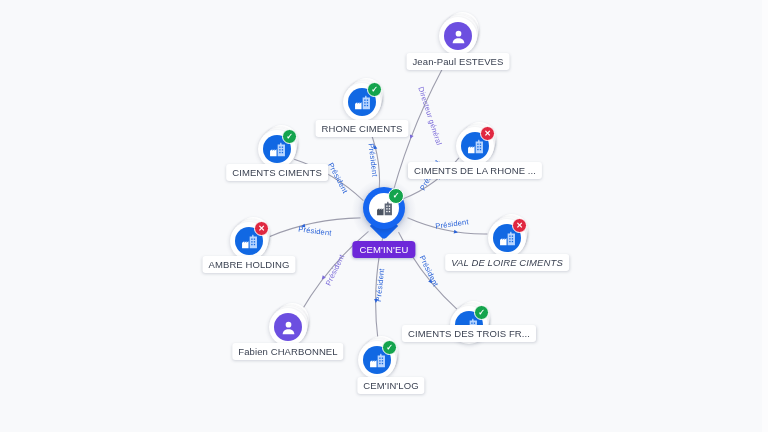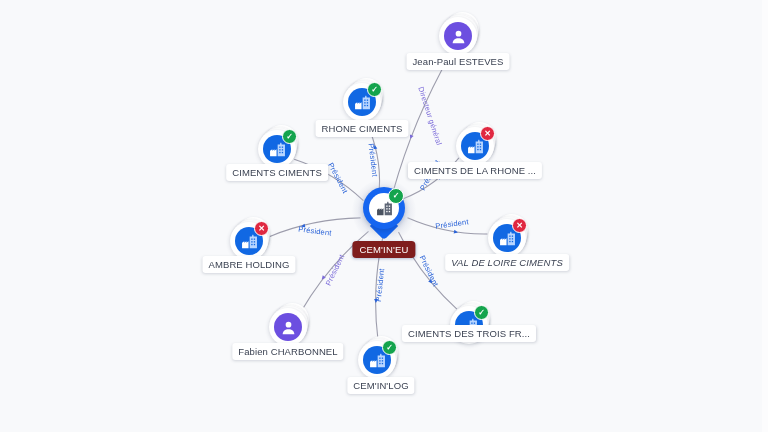--- a/index.html
+++ b/index.html
@@ -106,21 +106,21 @@
     border-radius:0 0 4px 0;
   }
   .pin .pin-hole{
     position:absolute;left:6px;top:6px;width:30px;height:30px;border-radius:50%;
     background:#ffffff;
     display:flex;align-items:center;justify-content:center;
   }
   .pin .badge{right:1px;top:1px;width:14px;height:14px;}
   .center-label{
     position:absolute;
-    background:#7f1d1d;
+    background:#6d28d9;
     color:#ffffff;
     font-size:9.5px;
     padding:3px 7px;
     border-radius:4px;
     white-space:nowrap;
     transform:translateX(-50%);
     box-shadow:0 1px 3px rgba(20,50,120,.30);
     letter-spacing:.2px;
   }
   svg.gicon{display:block;}
@@ -338,21 +338,21 @@
               <rect x="14.2" y="8.2" width="1.7" height="1.7" fill="#1168e3"></rect>
               <rect x="17.4" y="8.2" width="1.7" height="1.7" fill="#1168e3"></rect>
               <rect x="14.2" y="11.6" width="1.7" height="1.7" fill="#1168e3"></rect>
               <rect x="17.4" y="11.6" width="1.7" height="1.7" fill="#1168e3"></rect>
               <rect x="14.2" y="15" width="1.7" height="1.7" fill="#1168e3"></rect>
               <rect x="17.4" y="15" width="1.7" height="1.7" fill="#1168e3"></rect>
             </svg>
           </div>
           <div class="badge ok">✓</div>
         </div>
-        <div class="node-label" style="left: 4px; top: 17px;">CEM'IN'LOG</div>
+        <div class="node-label" style="left: 14px; top: 17px;">CEM'IN'LOG</div>
       </div>
       <div class="node" style="left: 384px; top: 213px;">
         <div class="center-halo"></div>
         <div class="pin">
           <div class="pin-tip"></div>
           <div class="pin-body"></div>
           <div class="pin-hole">
             <svg class="gicon" width="19" height="19" viewBox="0 0 24 24">
               <path fill="#4a5260" d="M2.6 20.4h8.2v-8.6l-2.7 1.7v-1.7l-2.7 1.7v-1.7L2.6 13.5z"></path>
               <path fill="#5d6575" d="M12.2 20.4h9.2V5.6h-4.1l-.5-2.1h-1.2l-.5 2.1h-2.9z"></path>

